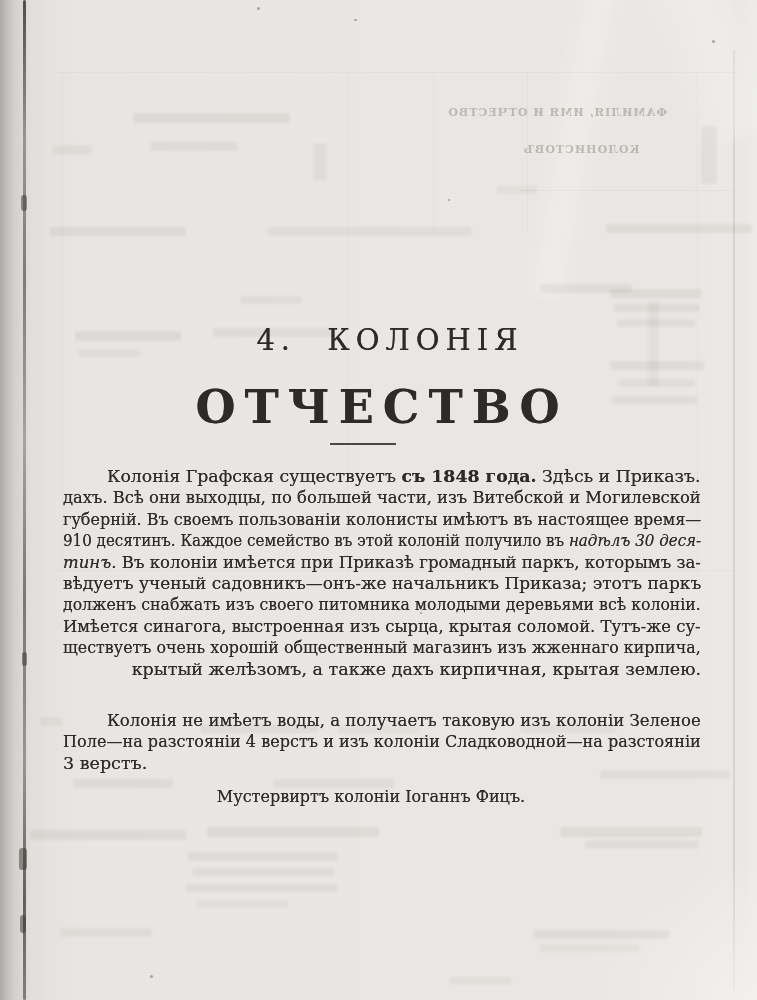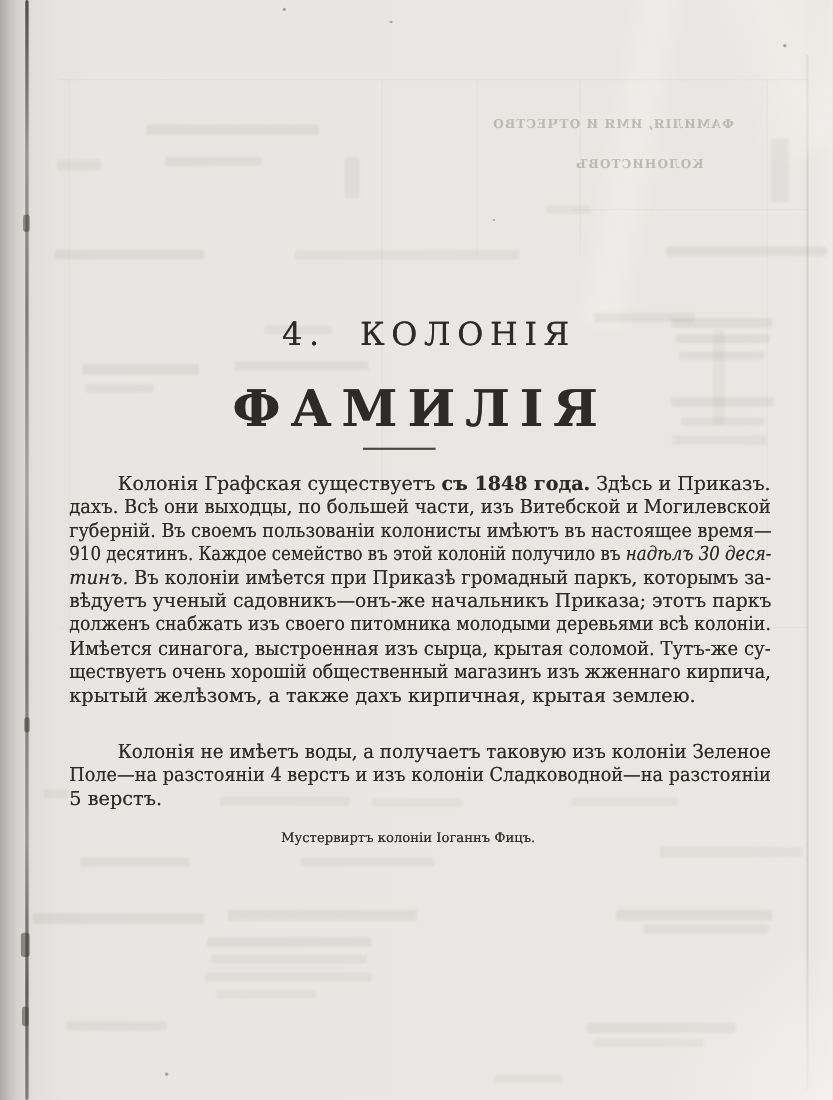--- a/index.html
+++ b/index.html
@@ -27,36 +27,36 @@
   .sheen.s1{left:545px;top:-30px;width:60px;height:330px;transform:rotate(10deg);}
   .sheen.s2{left:655px;top:-30px;width:120px;height:170px;transform:rotate(-24deg);opacity:.45;}
   
   .bleed-layer{position:absolute;inset:0;z-index:1;}
   .smudge{position:absolute;background:#6e6a62;border-radius:2px;filter:blur(1.1px);}
   .gline{position:absolute;background:#6e6a62;filter:blur(.6px);}
   .speck{position:absolute;background:#6d6a64;border-radius:50%;opacity:.55;}
   .bleed-text{position:absolute;transform:scaleX(-1);color:rgba(118,113,104,.40);
     font-weight:bold;font-size:11px;letter-spacing:1px;filter:blur(.45px);white-space:nowrap;}
   
-  .content{position:absolute;inset:0;z-index:2;color:#2d2b27;}
+  .content{position:absolute;inset:0;z-index:2;color:#2d2b27;margin-top:36px;}
   .heading-number{position:absolute;left:63px;width:638px;top:287px;text-align:center;
     font-size:29px;line-height:34px;letter-spacing:6px;word-spacing:16px;transform:translateX(8px);
     text-shadow:0 0 .4px rgba(45,43,39,.8);}
   .title{position:absolute;left:63px;width:638px;top:345px;text-align:center;
     font-size:46px;line-height:52px;font-weight:bold;letter-spacing:9px;
     text-shadow:0 0 .5px rgba(45,43,39,.7);}
   .title-rule{position:absolute;left:330px;top:407px;width:66px;height:2px;background:#2d2b27;opacity:.85;}
   .para{position:absolute;left:63px;width:638px;}
-  .para.p0{top:430px;} .para.p1{top:674px;}
+  .para.p0{top:430px;text-align:right;} .para.p1{top:674px;}
   .tline{white-space:nowrap;height:21.4px;line-height:21.4px;font-size:17.5px;
     transform-origin:0 50%;text-shadow:0 0 .35px rgba(45,43,39,.75);}
   .tline.indent{margin-left:44px;}
   .b{font-weight:bold;} .i{font-style:italic;}
   .signature{position:absolute;left:63px;width:638px;top:750px;text-align:center;
-    font-size:12px;line-height:22px;transform:translateX(-11px);
+    font-size:16px;line-height:22px;transform:translateX(-11px);
     text-shadow:0 0 .35px rgba(45,43,39,.75);}
 </style>
 </head>
 <body>
 
 <div class="page">
 
   <div class="bleed-layer">
     <div class="bleed-text" style="left:495px;top:106px;width:172px;text-align:center;">ФАМИЛІЯ, ИМЯ И ОТЧЕСТВО</div>
     <div class="bleed-text" style="left:520px;top:143px;width:122px;text-align:center;">КОЛОНИСТОВЪ</div>
@@ -120,38 +120,38 @@
   <div class="edge-light"></div>
   <div class="fold-line"></div>
   <div class="corner-curl"></div>
   <div class="sheen s1"></div>
   <div class="sheen s2"></div>
   <div class="gutter"></div>
   <div class="crease"></div>
 
   <div class="content">
     <div class="heading-number">4. КОЛОНІЯ</div>
-    <div class="title">ФАМИЛІЯ</div>
+    <div class="title">ОТЧЕСТВО</div>
     <div class="title-rule"></div>
     <div class="para p0">
         <div class="tline indent" style="transform: scaleX(0.99);"><span>Колонія Графская существуетъ </span><span class="b">съ 1848 года.</span><span> Здѣсь и Приказъ.</span></div>
         <div class="tline" style="transform: scaleX(0.9341);"><span>дахъ. Всѣ они выходцы, по большей части, изъ Витебской и Могилевской</span></div>
         <div class="tline" style="transform: scaleX(0.914);"><span>губерній. Въ своемъ пользованіи колонисты имѣютъ въ настоящее время—</span></div>
         <div class="tline" style="transform: scaleX(0.8622);"><span>910 десятинъ. Каждое семейство въ этой колоній получило въ </span><span class="i">надѣлъ 30 деся-</span></div>
         <div class="tline" style="transform: scaleX(0.9452);"><span class="i">тинъ.</span><span> Въ колоніи имѣется при Приказѣ громадный паркъ, которымъ за-</span></div>
         <div class="tline" style="transform: scaleX(0.9711);"><span>вѣдуетъ ученый садовникъ—онъ-же начальникъ Приказа; этотъ паркъ</span></div>
         <div class="tline" style="transform: scaleX(0.8973);"><span>долженъ снабжать изъ своего питомника молодыми деревьями всѣ колоніи.</span></div>
         <div class="tline" style="transform: scaleX(0.9382);"><span>Имѣется синагога, выстроенная изъ сырца, крытая соломой. Тутъ-же су-</span></div>
         <div class="tline" style="transform: scaleX(0.9075);"><span>ществуетъ очень хорошій общественный магазинъ изъ жженнаго кирпича,</span></div>
         <div class="tline last"><span>крытый желѣзомъ, а также дахъ кирпичная, крытая землею.</span></div>
       </div>
     <div class="para p1">
         <div class="tline indent" style="transform: scaleX(0.9459);"><span>Колонія не имѣетъ воды, а получаетъ таковую изъ колоніи Зеленое</span></div>
         <div class="tline" style="transform: scaleX(0.918);"><span>Поле—на разстояніи 4 верстъ и изъ колоніи Сладководной—на разстояніи</span></div>
-        <div class="tline last"><span>5 верстъ.</span></div>
+        <div class="tline last"><span>3 верстъ.</span></div>
       </div>
     <div class="signature">Мустервиртъ колоніи Іоганнъ Фицъ.</div>
   </div>
 
 <div class="knot" style="left: 21px; top: 195px; width: 6px; height: 16px;"></div>
     <div class="knot" style="left: 22px; top: 652px; width: 5px; height: 14px;"></div>
     <div class="knot" style="left: 19px; top: 848px; width: 8px; height: 22px;"></div>
     <div class="knot" style="left: 20px; top: 915px; width: 6px; height: 18px;"></div>
   </div>
 

